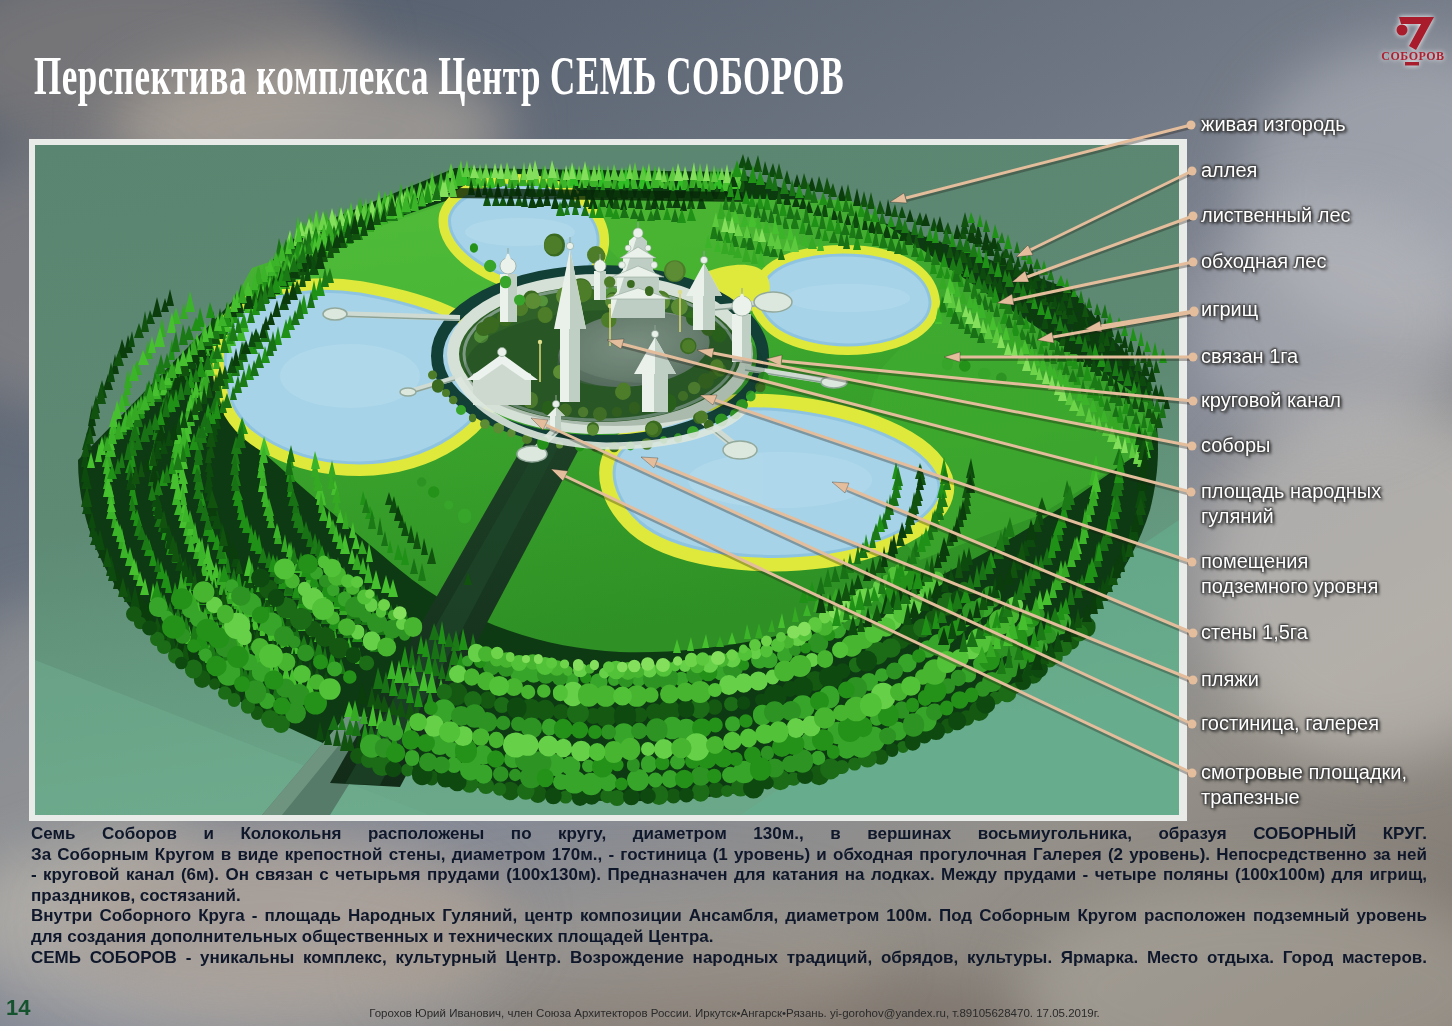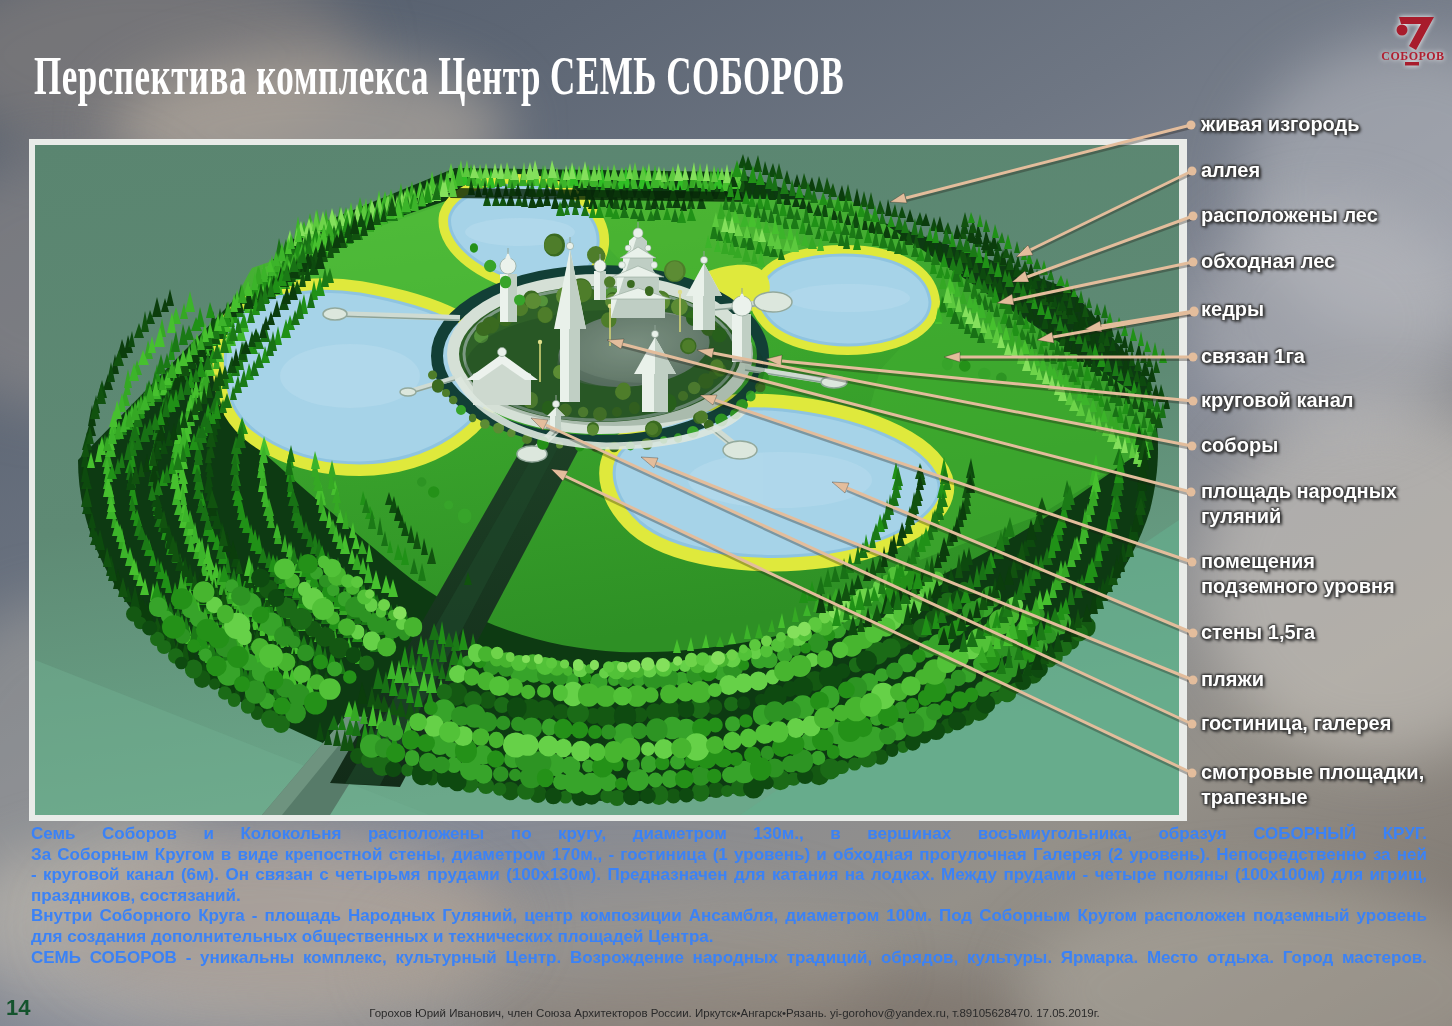--- a/index.html
+++ b/index.html
@@ -1,23 +1,23 @@
 <!DOCTYPE html>
 <html><head><meta charset="utf-8">
 <style>
 html,body{margin:0;padding:0;width:1452px;height:1026px;overflow:hidden}
 body{position:relative;font-family:"Liberation Sans",sans-serif;
 background:linear-gradient(150deg,#525c6b 0%,#5d6674 18%,#6e7683 38%,#858a96 58%,#949089 78%,#7b736c 100%)}
 .cloud{position:absolute;border-radius:50%;filter:blur(28px)}
 .panel{position:absolute;left:29px;top:139px;width:1146px;height:670px;background:#e9ebe8;padding:6px}
 .title{position:absolute;left:34px;top:46px;color:#fff;font-family:"Liberation Serif",serif;font-weight:bold;font-size:35px;letter-spacing:0.5px;transform:scaleY(1.55);transform-origin:left top;white-space:nowrap}
-.lbl{position:absolute;left:1201px;color:#fff;font-weight:bold;font-size:20px;line-height:25px;
+.lbl{position:absolute;left:1201px;color:#fff;font-weight:normal;font-size:20px;line-height:25px;
 text-shadow:-1px -1px 2px #3a3a3a,1px -1px 2px #3a3a3a,-1px 1px 2px #3a3a3a,2px 2px 3px #222}
 .overlay{position:absolute;left:0;top:0;pointer-events:none}
-.desc{position:absolute;left:31px;top:824px;width:1396px;color:#3b82f6;font-weight:bold;font-size:17px;line-height:20.6px}
+.desc{position:absolute;left:31px;top:824px;width:1396px;color:#0f172a;font-weight:bold;font-size:17px;line-height:20.6px}
 .desc .fj{text-align:justify;text-align-last:justify}
 .pageno{position:absolute;left:6px;top:995px;color:#14532d;font-weight:bold;font-size:22px}
 .credit{position:absolute;left:16px;top:1007px;width:1437px;text-align:center;color:#2a2a2a;font-weight:normal;font-size:11.5px}
 .logo7{position:absolute;left:1376px;top:4px;width:72px;height:66px}
 </style></head>
 <body>
 
 <div class="cloud" style="left:-70px;top:-50px;width:430px;height:210px;background:rgba(150,140,132,0.5)"></div>
 <div class="cloud" style="left:110px;top:55px;width:400px;height:150px;background:rgba(198,186,170,0.55)"></div>
 <div class="cloud" style="left:-90px;top:150px;width:300px;height:260px;background:rgba(168,158,150,0.4)"></div>
@@ -409,25 +409,25 @@
 <path fill="#4e7d2a" d="M604 282a5.7 5.7 0 1 0 11.4 0a5.7 5.7 0 1 0 -11.4 0Z"></path>
 <path fill="#3a6a20" d="M627 284a3.9 3.9 0 1 0 7.8 0a3.9 3.9 0 1 0 -7.8 0ZM645 291a4.3 4.3 0 1 0 8.5 0a4.3 4.3 0 1 0 -8.5 0Z"></path>
 
 </svg>
 </div>
 
 <div class="lbl" style="top:112px">живая изгородь</div>
 
 <div class="lbl" style="top:158px">аллея</div>
 
-<div class="lbl" style="top:203px">расположены лес</div>
+<div class="lbl" style="top:203px">лиственный лес</div>
 
 <div class="lbl" style="top:249px">обходная лес</div>
 
-<div class="lbl" style="top:297px">кедры</div>
+<div class="lbl" style="top:297px">игрищ</div>
 
 <div class="lbl" style="top:344px">связан 1га</div>
 
 <div class="lbl" style="top:388px">круговой канал</div>
 
 <div class="lbl" style="top:433px">соборы</div>
 
 <div class="lbl" style="top:479px">площадь народных<br>гуляний</div>
 
 <div class="lbl" style="top:549px">помещения<br>подземного уровня</div>

